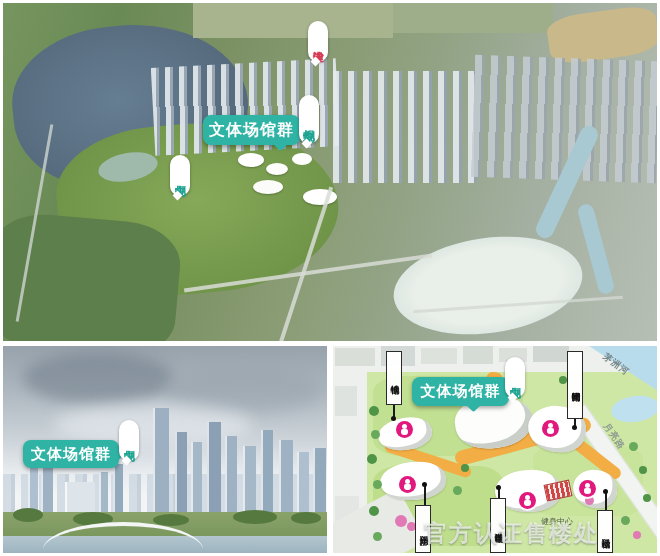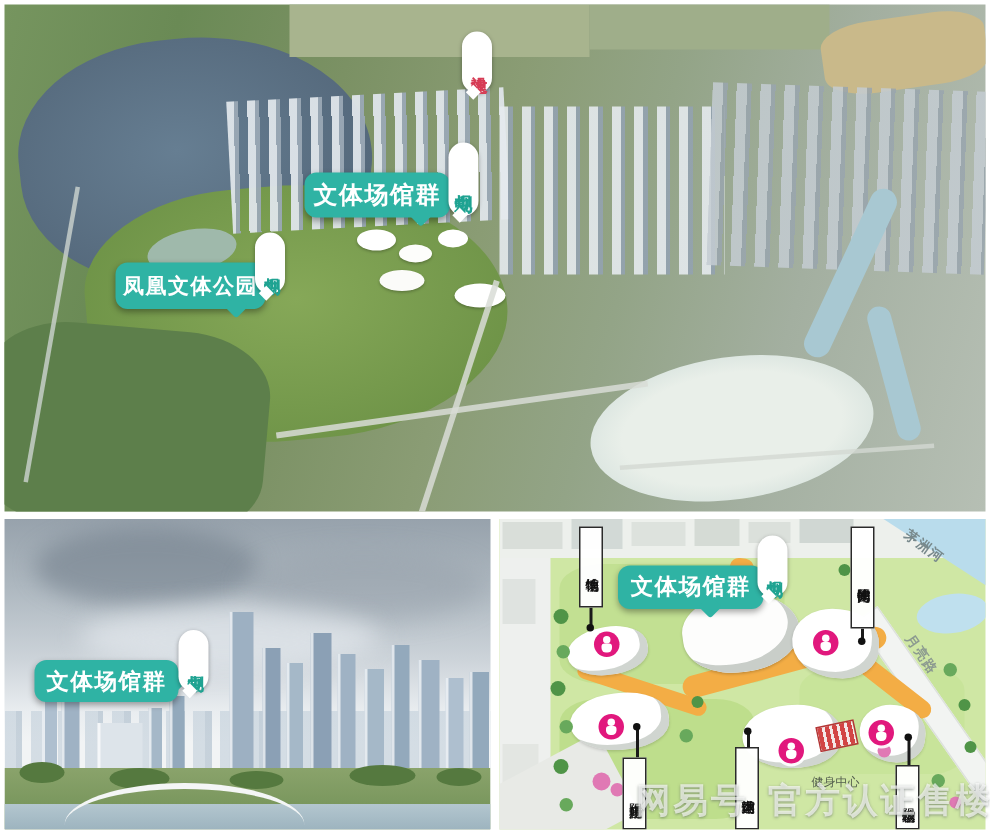--- a/index.html
+++ b/index.html
@@ -97,21 +97,20 @@
     <div class="dec" style="left:300px;top:180px;width:4px;height:170px;background:#d8dcd6;transform:rotate(18deg);opacity:.85;"></div>
     <div class="dec" style="left:180px;top:268px;width:250px;height:4px;background:#d8dcd6;transform:rotate(-8deg);opacity:.85;"></div>
     <div class="dec" style="left:410px;top:300px;width:210px;height:3px;background:#d3d8d2;transform:rotate(-4deg);opacity:.8;"></div>
     <div class="dec" style="left:30px;top:120px;width:3px;height:200px;background:#cdd4d0;transform:rotate(10deg);opacity:.8;"></div>
 
     <div class="pill red" style="left:305px;top:18px;width:20px;height:41px;font-size:11px;">建设中</div>
 
     <div class="bubble teal tail-br" style="left:200px;top:112px;width:97px;height:30px;font-size:16px;">文体场馆群</div>
     <div class="pill teal" style="left:296px;top:92px;width:20px;height:49px;font-size:12px;">规划中</div>
 
-    <div class="bubble teal tail-br" style="left:74px;top:172px;width:100px;height:31px;font-size:14px;">凤凰文体公园</div>
     <div class="pill teal" style="left:167px;top:152px;width:20px;height:41px;font-size:11px;">规划中</div>
   </section>
 
   <section class="panel panel-skyline">
     <div class="dec" style="left:20px;top:6px;width:150px;height:52px;background:rgba(112,124,136,.55);border-radius:50%;filter:blur(7px);"></div>
     <div class="dec" style="left:160px;top:22px;width:160px;height:46px;background:rgba(150,160,170,.5);border-radius:50%;filter:blur(8px);"></div>
     <div class="dec" style="left:50px;top:58px;width:200px;height:42px;background:rgba(230,235,240,.65);border-radius:50%;filter:blur(8px);"></div>
     <div class="dec" style="left:0;top:128px;width:324px;height:38px;background:repeating-linear-gradient(90deg,#c7d3dd 0 8px,#b4c3d0 8px 12px,rgba(0,0,0,0) 12px 18px);opacity:.7;"></div>
     <div id="towers" class="dec" style="left:0;top:0;width:324px;height:207px;">
         <div class="tower" style="left: 25px; top: 121px; width: 10px; height: 45px; background: rgb(174, 191, 207); border-left: 2px solid rgba(255, 255, 255, 0.7);"></div>
@@ -224,17 +223,16 @@
 
     <div class="roadtext" style="left:268px;top:12px;transform:rotate(36deg);">茅洲河</div>
     <div class="roadtext" style="left:266px;top:84px;transform:rotate(55deg);color:#8c9a90;">月亮路</div>
     <div class="poitext" style="left:208px;top:170px;">健身中心</div>
 
     <div class="bubble teal tail-b" style="left:79px;top:31px;width:97px;height:29px;font-size:15px;">文体场馆群</div>
     <div class="pill teal" style="left:172px;top:11px;width:20px;height:41px;font-size:11px;">规划中</div>
   </section>
 
   <div class="watermark">
-    <span>网易号</span>
     <span>官方认证售楼处</span>
   </div>
 
 </div>
 
 </body></html>

